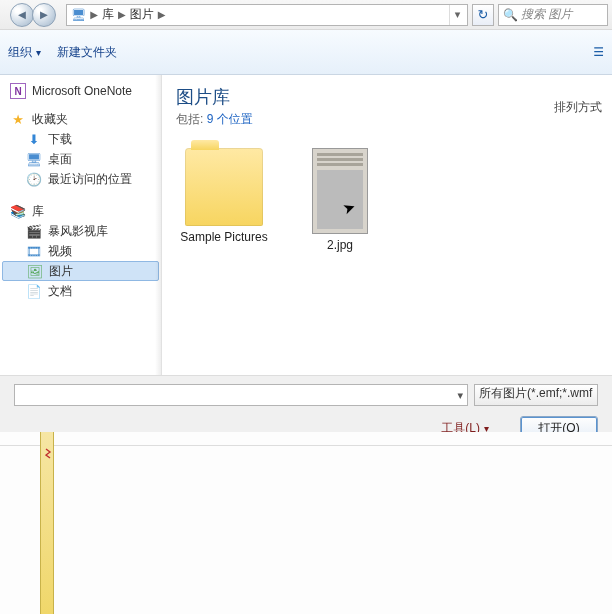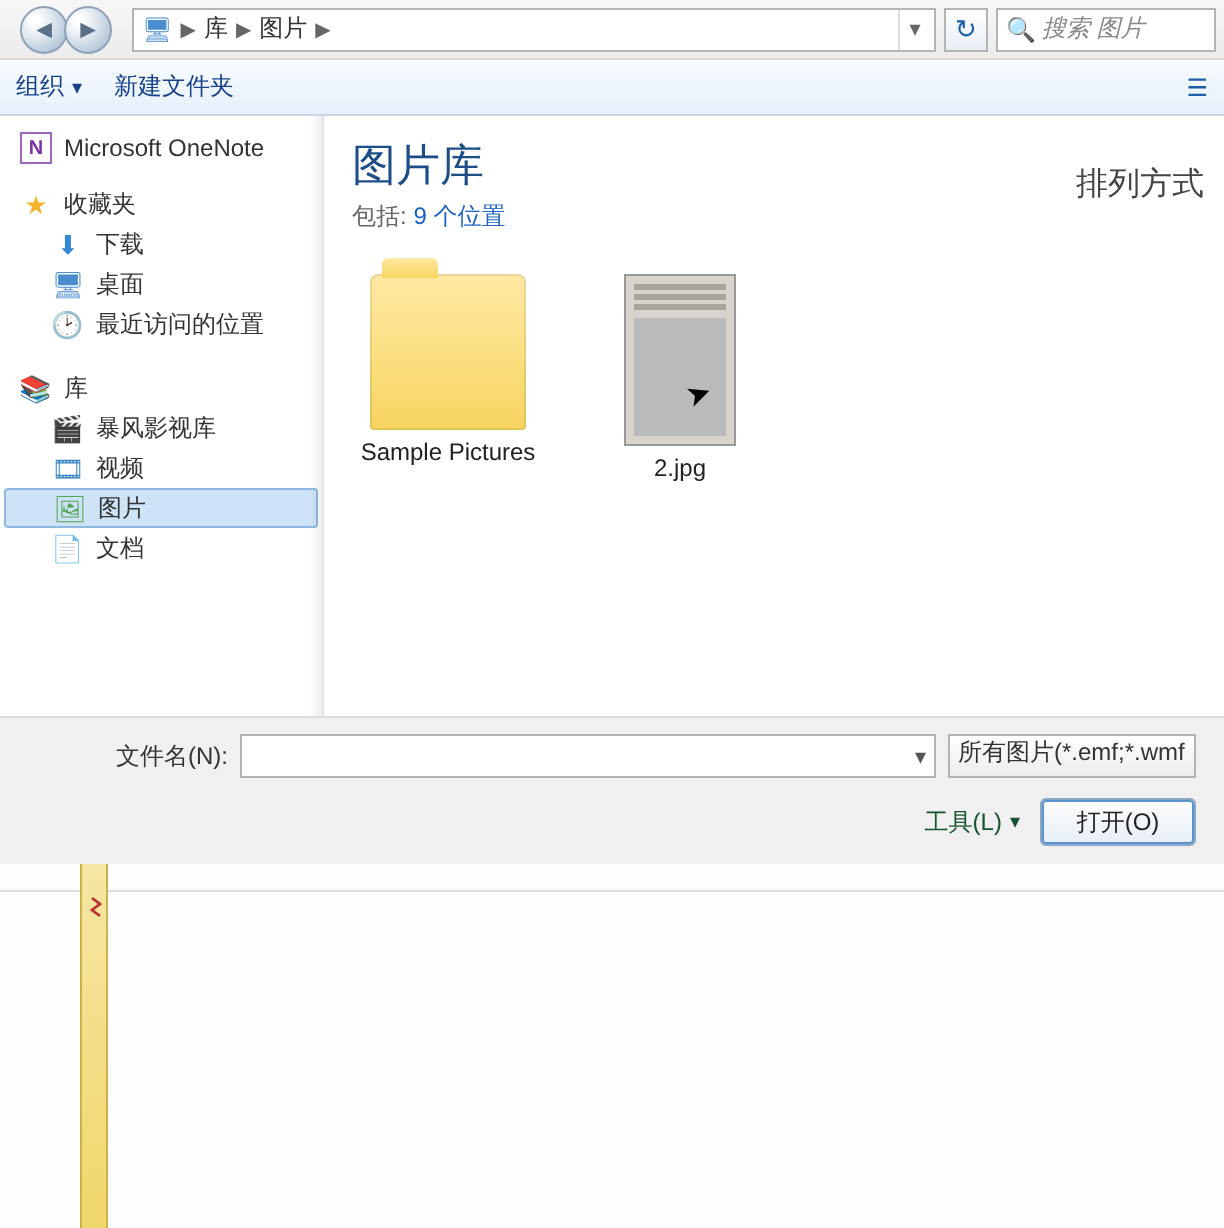--- a/index.html
+++ b/index.html
@@ -9,64 +9,64 @@
 .nav-back { width: 58px; height: 26px; display: flex; align-items: center; justify-content: center; gap: 0; }
 .nav-circle { width: 24px; height: 24px; border-radius: 50%; background: radial-gradient(circle at 30% 30%, #fff 10%, #c9d6e3 60%, #9fb4c9); border: 1px solid #8fa3b8; display: flex; align-items: center; justify-content: center; font-size: 13px; color: #5a7088; }
 .nav-circle + .nav-circle { margin-left: -2px; }
 .addr { flex: 1; height: 22px; background: #fff; border: 1px solid #b4b4b4; display: flex; align-items: center; padding: 0 2px; gap: 2px; }
 .addr-seg { display: flex; align-items: center; gap: 2px; font-size: 12px; color: #333; padding: 0 2px; }
 .addr-sep { color: #666; font-size: 10px; }
 .addr-drop { margin-left: auto; width: 16px; text-align: center; color: #666; font-size: 11px; border-left: 1px solid #ddd; height: 100%; display: flex; align-items: center; justify-content: center;}
 .refresh { width: 22px; height: 22px; border: 1px solid #b4b4b4; background: linear-gradient(#fff,#e9eef7); display: flex; align-items: center; justify-content: center; font-size: 13px; color: #1c5ea7; }
 .search { width: 110px; height: 22px; border: 1px solid #b4b4b4; background: #fff; display: flex; align-items: center; padding: 0 4px; gap: 3px; color: #888; font-style: italic;}
 .search .si { font-style: normal; color: #888; }
-.toolbar { height: 28px; background: linear-gradient(#f7fbff,#e6f0fa); border-bottom: 1px solid #cad6e3; display: flex; align-items: center; padding: 0 8px; gap: 16px; }
+.toolbar { height: 45px; background: linear-gradient(#f7fbff,#e6f0fa); border-bottom: 1px solid #cad6e3; display: flex; align-items: center; padding: 0 8px; gap: 16px; }
 .tool-item { color: #15428b; cursor: default; display: flex; align-items: center; gap: 4px; }
 .tool-right { margin-left: auto; display:flex; gap:4px;}
 .body-split { display: flex; height: 300px; }
 .side { width: 162px; border-right: 1px solid #e1e1e1; padding: 6px 2px; overflow: hidden; position: relative; background:#fff;}
 .side-scroll-hint { position: absolute; right: 0; top: 0; bottom: 0; width: 6px; background: linear-gradient(to left, rgba(0,0,0,0.07), transparent);}
 .side-row { display: flex; align-items: center; height: 20px; padding-left: 8px; gap: 6px; font-size: 12px; color: #333; white-space: nowrap; overflow: hidden;}
 .side-row.child { padding-left: 24px; }
 .side-row.sel { background: #cfe3f7; border: 1px solid #8fb8e3; border-radius: 2px;}
 .side-row.trunc { text-overflow: ellipsis; }
 .side-icon { width: 16px; height: 16px; display: inline-flex; align-items: center; justify-content: center; font-size: 13px;}
 .star { color: #f5b32a; }
 .dl { color: #3386d6; }
 .desk { color: #4a8dd0; }
 .recent { color: #5a8a3a; }
 .lib { color: #8ab4d8; }
 .vid { color: #3a84c8; }
 .pic { color: #53a653; }
 .doc { color: #6abf60; }
 .onenote-i { width:16px; height:16px; background: #fff; border:1px solid #a066c0; display:flex;align-items:center;justify-content:center;color:#8033a0;font-weight:bold;font-size:10px;}
 .content { flex: 1; padding: 10px 14px; position: relative; }
-.lib-title { font-size: 22px; color: #1d4d86; }
+.lib-title { font-size: 18px; color: #1d4d86; }
 .lib-sub { font-size: 12px; color: #666; margin-top: 2px; }
 .lib-sub a { color: #1d63c2; text-decoration: none; }
-.arrange { position: absolute; right: 10px; top: 24px; font-size: 16px; color: #444; }
+.arrange { position: absolute; right: 10px; top: 24px; font-size: 12px; color: #444; }
 .items { display: flex; gap: 20px; margin-top: 20px; }
 .item { width: 96px; display: flex; flex-direction: column; align-items: center; gap: 4px; }
 .folder-thumb { width: 78px; height: 78px; background: linear-gradient(#ffe9a4,#f7d560); border-radius: 4px 4px 2px 2px; position: relative; box-shadow: inset 0 0 0 1px rgba(0,0,0,.08);}
 .folder-thumb::before { content:""; position:absolute; top:-8px; left:6px; width:28px; height:10px; background: linear-gradient(#ffe9a4,#f7d560); border-radius:3px 3px 0 0;}
 .img-thumb { width: 56px; height: 86px; background: #d8d4cc; border: 1px solid #999; display: flex; flex-direction: column; padding: 4px; gap: 2px; position: relative;}
 .img-thumb .line { height: 3px; background: #a8a49a; }
 .img-thumb .blk { flex:1; background:#bbb; margin-top:2px;}
 .cursor-arrow { position:absolute; top:50px; left:30px; font-size:15px; color:#000; transform: rotate(-20deg);}
 .item-label { font-size: 12px; color: #222; text-align: center; white-space: nowrap;}
 .bottom { border-top: 1px solid #ddd; padding: 8px 14px 10px; display: flex; flex-direction: column; gap: 10px; background:#f0f0f0;}
 .file-row { display: flex; align-items: center; gap: 6px; }
 .file-label { width: 100px; text-align: right; font-size: 12px; color: #333; }
 .file-input { flex: 1; height: 22px; border: 1px solid #b4b4b4; background: #fff; display: flex; align-items: center; justify-content: flex-end; padding: 0 4px;}
 .file-input .dd { font-size: 11px; color: #555; }
 .filter { width: 124px; height: 22px; border: 1px solid #b4b4b4; background: linear-gradient(#fff,#ececec); display: flex; padding: 0 4px; font-size: 12px; color: #333; overflow: hidden; white-space: nowrap;}
 .btn-row { display:flex; justify-content:flex-end; align-items:center; gap:10px; }
-.tool-btn { display:flex; align-items:center; gap:4px; font-size:12px; color:#14532d;}
+.tool-btn { display:flex; align-items:center; gap:4px; font-size:12px; color:#7f1d1d;}
 .win-btn { min-width: 78px; height: 24px; border: 1px solid #8aa7c7; background: linear-gradient(#fefefe,#e6eef7); border-radius: 3px; display:flex; align-items:center; justify-content:center; font-size:12px; color:#222;}
-.win-btn.primary { box-shadow: 0 0 0 1px #5a93cf inset;}
+.win-btn.primary { box-shadow: 0 0 0 1px #5a93cf inset; margin-left: 21px;}
 .below { position: absolute; top: 432px; left: 0; width: 612px; height: 182px; background: #fdfdfd; }
 .ruler-v { position:absolute; top:432px; left:40px; width:14px; height:182px; background: linear-gradient(#f6e6a4,#f0d76a); border-left:1px solid #c8b24a; border-right:1px solid #c8b24a;}
 .hr1 { position:absolute; top:445px; left:0; width:612px; height:1px; background:#ddd;}
 .squig { position:absolute; top:448px; left:45px; width:10px; height:12px; }
 .squig svg { width:10px; height:12px;}
 </style>
 </head>
 <body>
 
 <div class="dialog">
@@ -174,21 +174,20 @@
             <span class="cursor-arrow">➤</span>
           </div>
           <div class="item-label">2.jpg</div>
         </div>
       </div>
     </div>
   </div>
 
   <div class="bottom">
     <div class="file-row">
-      <div class="file-label">文件名(N):</div>
       <div class="file-input">
         <span class="dd">▾</span>
       </div>
       <div class="filter">
         <span>所有图片(*.emf;*.wmf</span>
       </div>
     </div>
     <div class="btn-row">
       <div class="tool-btn">
         <span>工具(L)</span>

